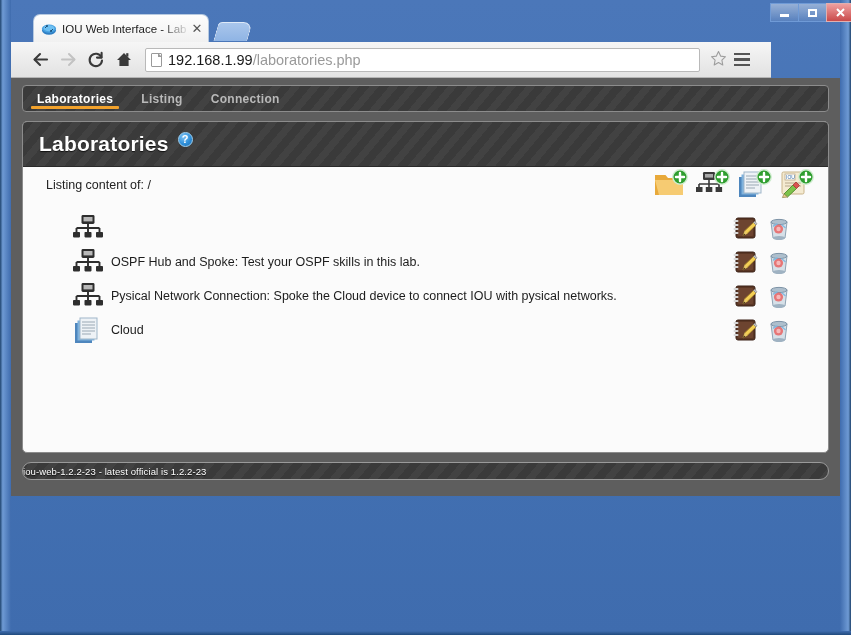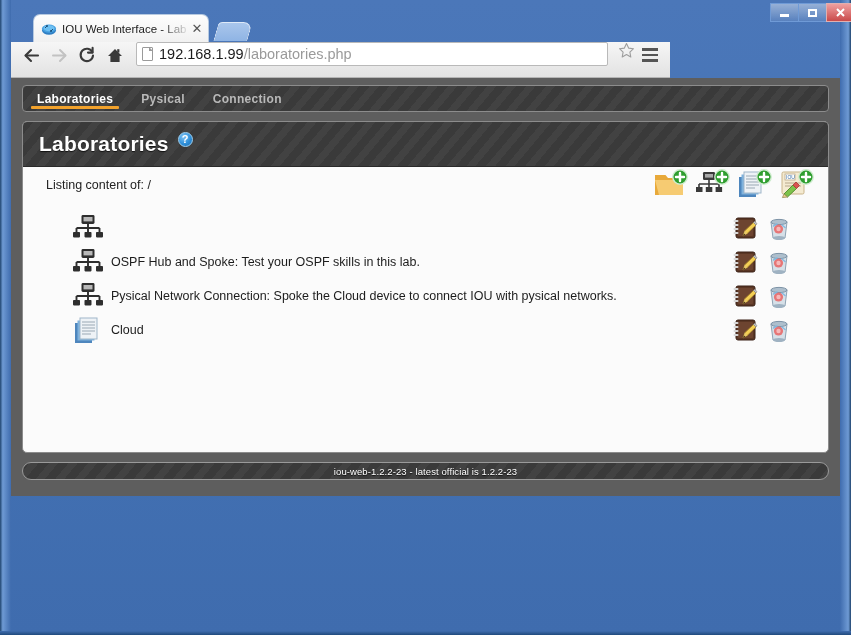--- a/index.html
+++ b/index.html
@@ -75,24 +75,24 @@
     width: 34px; height: 19px;
     background: linear-gradient(to bottom,#a9c6ec,#8fb4e4);
     border: 1px solid #dfeaf8; border-bottom: none;
     border-radius: 4px 9px 0 0;
     transform: skewX(-16deg);
   }
 
   
   .toolbar {
     position: absolute; left: 11px; top: 42px;
-    width: 659px; height: 36px;
+    width: 760px; height: 36px;
     background: linear-gradient(to bottom,#f6f6f6,#e2e2e2);
     border-bottom: 1px solid #b4b4b4;
-    display: flex; padding: 0 7px;
+    display: flex; align-items: center; padding: 0 16px;
   }
   .nav-btn {
     width: 26px; height: 26px; margin-right: 2px;
     display: flex; align-items: center; justify-content: center;
     color: #444; font-size: 18px; line-height: 1;
   }
   .nav-btn.disabled { color: #bdbdbd; }
   .omnibox {
     flex: 1 1 auto; height: 24px; margin: 0 7px 0 6px;
     background: #fff; border: 1px solid #b9b9b9; border-radius: 2px;
@@ -218,21 +218,21 @@
   }
   .row-actions {
     position: absolute; right: 36px; top: 50%; transform: translateY(-50%);
     display: flex; align-items: center; gap: 8px;
   }
 
   .footer {
     position: absolute; left: 11px; top: 384px;
     width: 807px; height: 18px;
     border: 1px solid #9a9a9a; border-radius: 9px;
-    display: flex; align-items: center; justify-content: center;
+    display: flex; align-items: center; 
     overflow: hidden;
   }
   .footer span {
     font-size: 9.5px; color: #ffffff; letter-spacing: .1px;
     text-shadow: 0 1px 1px rgba(0,0,0,.8);
   }
 </style>
 </head>
 <body>
 
@@ -319,21 +319,21 @@
     </div>
   </div>
 
   <div class="viewport">
 
     <div class="navbar striped">
       <div class="nav-item active">
         <span>Laboratories</span>
       </div>
       <div class="nav-item">
-        <span>Pysical</span>
+        <span>Listing</span>
       </div>
       <div class="nav-item">
         <span>Connection</span>
       </div>
     </div>
 
     <div class="panel">
 
       <div class="panel-header striped">
         <span class="panel-title">Laboratories</span>

